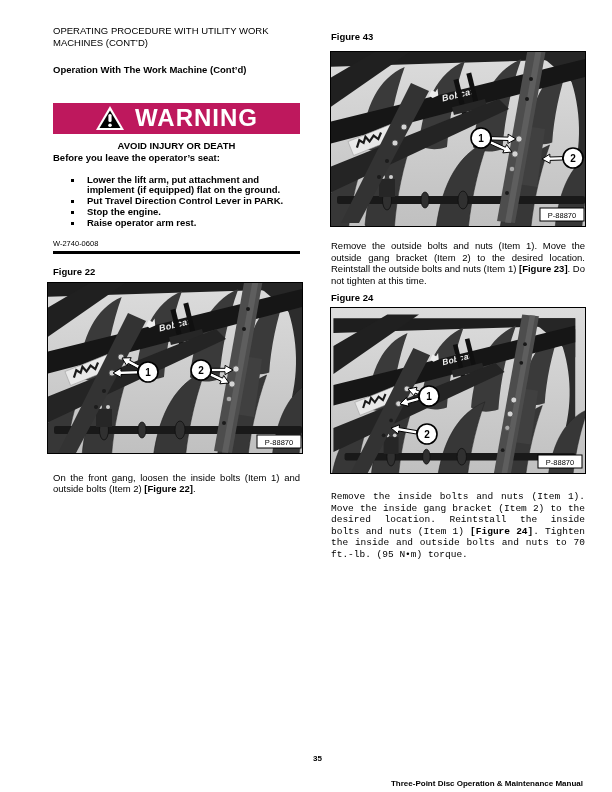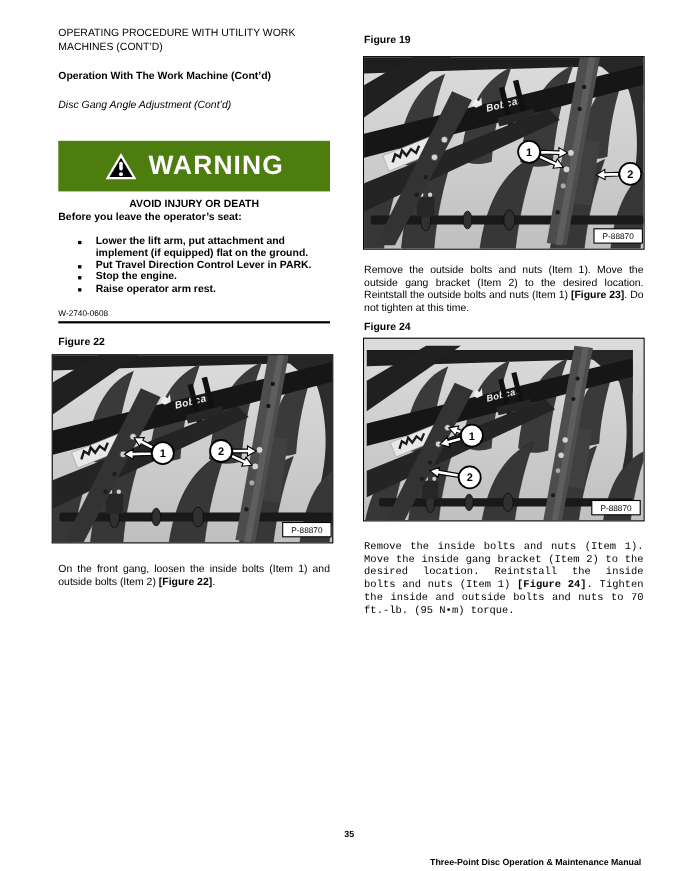--- a/index.html
+++ b/index.html
@@ -10,21 +10,21 @@
   }
   .col-left{position:absolute;left:53px;top:25px;width:247px;}
   .col-right{position:absolute;left:331px;top:31px;width:254px;}
 
   .h-section{font-size:9.5px;font-weight:normal;line-height:11.5px;margin:0;}
   .h-sub{font-size:9.5px;font-weight:bold;line-height:11.5px;margin:16px 0 0 0;}
   .h-subsub{font-size:9.5px;font-style:italic;font-weight:normal;line-height:11.5px;margin:14px 0 0 0;}
 
   .warning-box{margin-top:27px;}
   .warning-banner{
-    height:46px;background:#4d7c0f;display:flex;align-items:center;justify-content:center;gap:10px;
+    height:31px;background:#be185d;display:flex;align-items:center;justify-content:center;gap:10px;
   }
   .warning-title{color:#fff;font-size:24px;font-weight:bold;letter-spacing:1px;line-height:1;}
   .warning-sub{font-size:9.5px;font-weight:bold;text-align:center;line-height:11px;margin-top:6px;}
   .warning-intro{font-size:9.5px;font-weight:bold;line-height:11px;margin-top:1px;}
   .warning-bullets{list-style:none;margin:12px;padding:0;}
   .warning-bullets li{
     position:relative;font-size:9.5px;font-weight:bold;line-height:10.8px;
     padding-left:22px;
   }
   .warning-bullets li .bullet-dot{
@@ -132,21 +132,20 @@
       <circle cx="176" cy="140" r="2" fill="#1c1c1c"></circle>
     </g>
   </defs>
 </svg>
 
 <div class="page">
 
   <div class="col-left">
     <h1 class="h-section">OPERATING PROCEDURE WITH UTILITY WORK MACHINES (CONT’D)</h1>
     <h2 class="h-sub">Operation With The Work Machine (Cont’d)</h2>
-    <h3 class="h-subsub">Disc Gang Angle Adjustment (Cont’d)</h3>
 
     <div class="warning-box">
       <div class="warning-banner">
         <svg width="30" height="27" viewBox="0 0 30 27">
           <path d="M15,1 L29,25 L1,25 Z" fill="#fff"></path>
           <path d="M15,5.5 L25.5,23 L4.5,23 Z" fill="#000"></path>
           <rect x="13.4" y="9" width="3.2" height="8" rx="1.5" fill="#fff"></rect>
           <circle cx="15" cy="20.3" r="1.8" fill="#fff"></circle>
         </svg>
         <span class="warning-title">WARNING</span>
@@ -181,21 +180,21 @@
             <text x="153" y="90.6" text-anchor="middle" font-size="10" font-weight="bold" fill="#000">2</text>
             <rect x="209" y="152" width="44" height="13" fill="#fff" stroke="#000" stroke-width="1"></rect>
             <text x="231" y="161.5" text-anchor="middle" font-size="7.5" fill="#000">P-88870</text>
           </g>
       </svg>
     </div>
     <p class="body-text cap-22"><span>On the front gang, loosen the inside bolts (Item 1) and outside bolts (Item 2) </span><b>[Figure 22]</b><span>.</span></p>
   </div>
 
   <div class="col-right">
-    <div class="figure-label lbl-23">Figure 19</div>
+    <div class="figure-label lbl-23">Figure 43</div>
     <div class="figure-frame frame-23">
       <svg width="254" height="174" viewBox="0 0 254 174">
         <rect x="0" y="0" width="254" height="174" fill="url(#figbg)"></rect>
         <g transform="translate(0,1)">
             <use href="#machinery-scene"></use>
           </g>
         <g class="callout-layer">
             <polygon points="160.4,88.0 177.0,88.5 176.9,91.4 185.0,87.0 177.1,82.2 177.1,85.1 160.5,84.6" fill="#fff" stroke="#000" stroke-width="1"></polygon>
             <polygon points="158.9,91.9 173.0,98.3 171.8,100.9 181.0,100.0 175.6,92.5 174.4,95.2 160.3,88.8" fill="#fff" stroke="#000" stroke-width="1"></polygon>
             <polygon points="231.5,104.6 218.9,105.0 218.8,102.1 211.0,107.0 219.1,111.3 219.1,108.4 231.6,108.0" fill="#fff" stroke="#000" stroke-width="1"></polygon>

